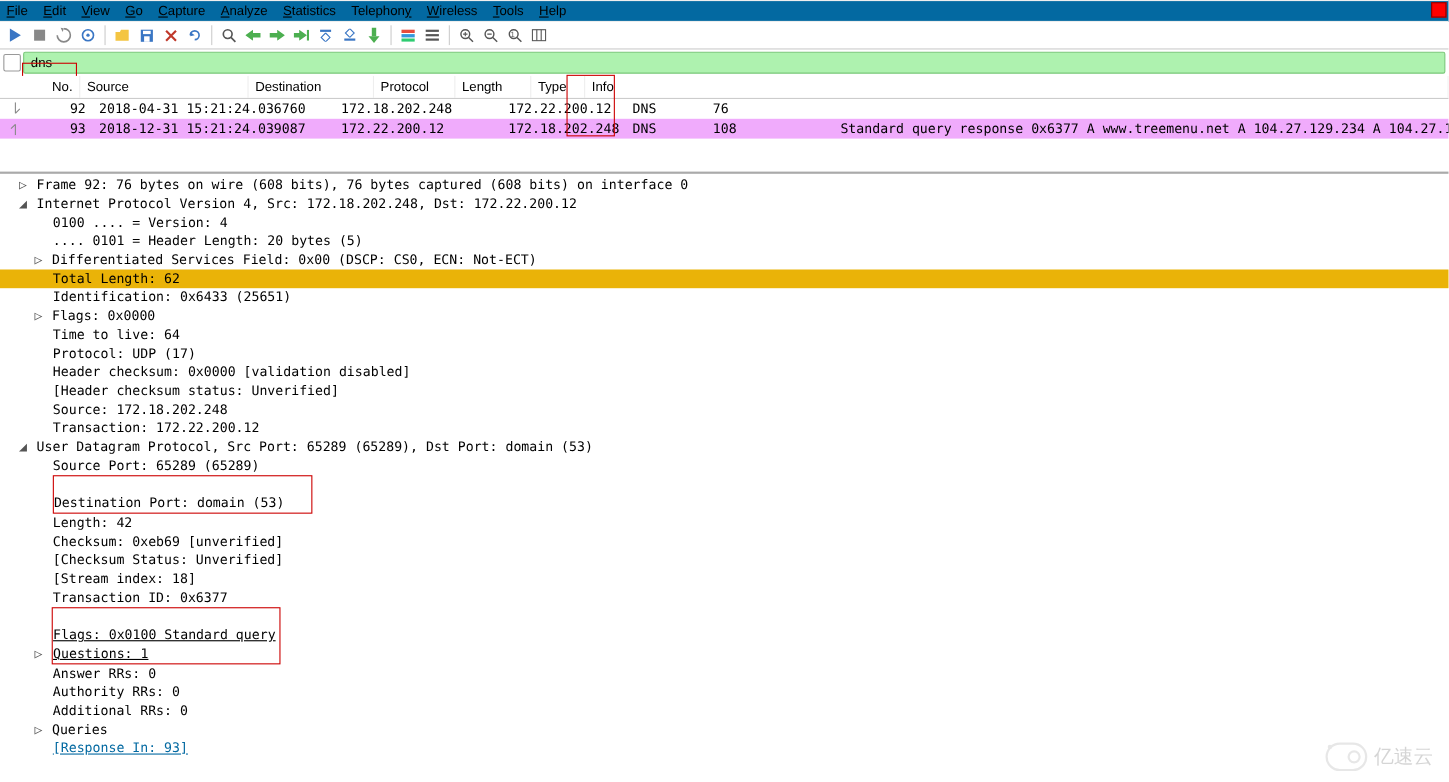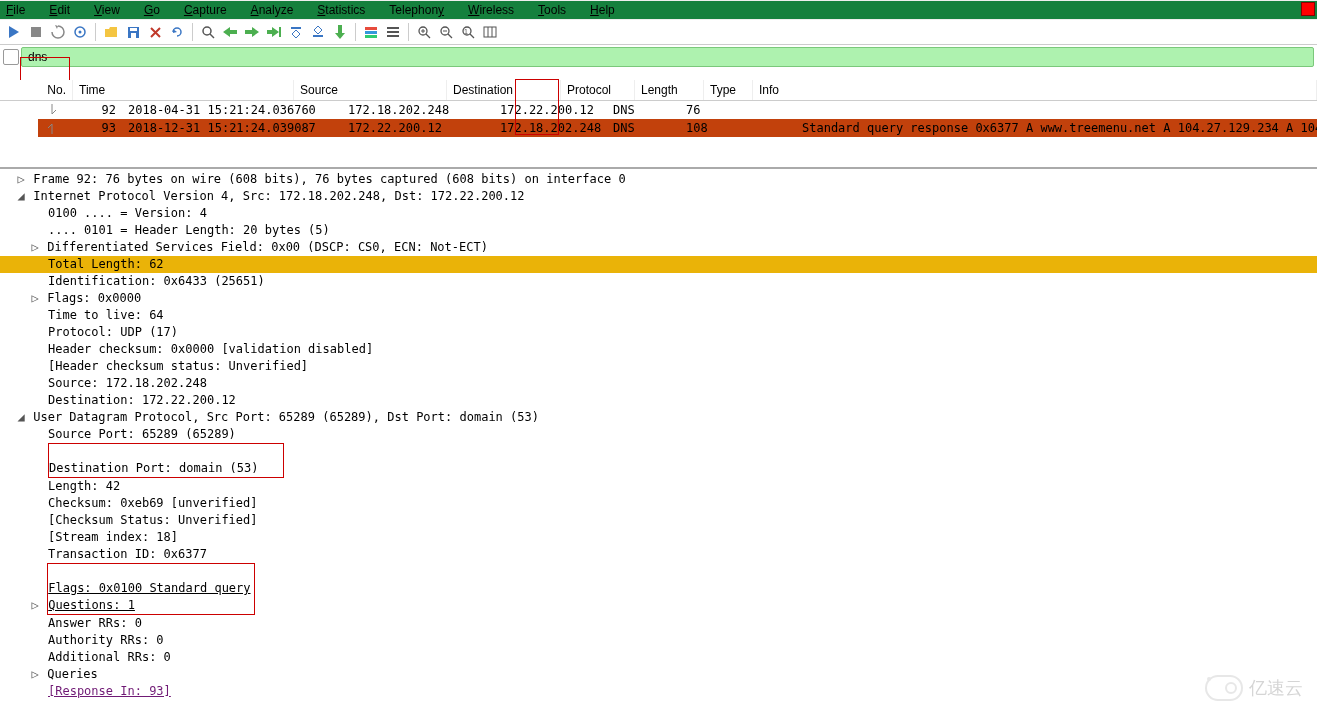--- a/index.html
+++ b/index.html
@@ -1,16 +1,16 @@
 <!DOCTYPE html>
 <html><head>
 <meta charset="utf-8">
 <style>
   html,body{margin:0;padding:0;font-family:"Segoe UI",Tahoma,Arial,sans-serif;font-size:12px;color:#000;background:#fff;width:1317px;}
-  .menubar{background:#15803d;border-top:1px solid #eee;border-bottom:1px solid #eee;padding:2px 6px;display:flex;gap:24px;}
+  .menubar{background:#0369a1;border-top:1px solid #eee;border-bottom:1px solid #eee;padding:2px 6px;display:flex;gap:14px;}
   .menubar span{cursor:default;}
   .menubar span u{text-decoration:underline;}
   .corner-icon{position:absolute;right:2px;top:2px;width:12px;height:12px;background:#f00;border:1px solid #800;}
   .toolbar{display:flex;gap:2px;align-items:center;padding:2px 4px;border-bottom:1px solid #ccc;}
   .toolbar .sep{width:1px;height:18px;background:#ccc;margin:0 3px;}
   .tb-btn{width:18px;height:18px;display:flex;align-items:center;justify-content:center;border:1px solid transparent;border-radius:2px;cursor:default;}
   .tb-btn svg{display:block;}
   .filterbar{padding:2px 3px;display:flex;align-items:center;}
   .filterbar .bookmark{width:14px;height:14px;margin-right:2px;background:#fff;border:1px solid #999;border-radius:2px;position:relative;}
   .filterbar input{flex:1;background:#aef2af;border:1px solid #7bc87b;border-radius:2px;padding:2px 6px;font-family:inherit;font-size:12px;outline:none;}
@@ -19,37 +19,37 @@
   .plist-header{display:flex;border-bottom:1px solid #ccc;background:#fff;font-size:12px;}
   .plist-header div{padding:3px 6px;border-right:1px solid #eee;overflow:hidden;white-space:nowrap;}
   .col-no{width:60px;text-align:right;}
   .col-time{width:208px;}
   .col-src{width:140px;}
   .col-dst{width:101px;}
   .col-proto{width:61px;}
   .col-len{width:56px;}
   .col-type{width:36px;}
   .col-info{flex:1;}
-  .plist-body{font-family:Consolas,Menlo,monospace;font-size:12px;padding-left:38px;}
+  .plist-body{font-family:Consolas,Menlo,monospace;font-size:12px;}
   .prow{display:flex;padding:1px 0;}
   .prow div{padding:1px 6px;overflow:hidden;white-space:nowrap;}
   .prow.even{background:#fff;}
-  .prow.odd{background:#c2410c;justify-content:space-between;}
+  .prow.odd{background:#f0abfc;justify-content:space-between;}
   .gutter{width:16px;display:flex;align-items:center;justify-content:center;padding:0;}
   .col-no2{width:44px;text-align:right;}
   .redbox-proto-hdr{position:absolute;border:1px solid #c00;pointer-events:none;}
   
   .details{border-top:2px solid #aaa;margin-top:30px;font-family:Consolas,Menlo,monospace;font-size:12px;padding:2px 0 10px 0;line-height:17px;}
   .details .drow{white-space:pre;}
   .details .twist{display:inline-block;width:10px;text-align:center;color:#555;}
   .details .ind1{padding-left:16px;}
   .details .ind2{padding-left:48px;}
   .details .ind1a{padding-left:30px;}
   .sel{background:#eab308;}
-  .link{color:#701a75;text-decoration:underline;}
+  .link{color:#0369a1;text-decoration:underline;}
   .redbox{border:1px solid #c00;display:inline-block;padding:16px 3px 0 0;}
   .watermark{position:absolute;right:14px;bottom:10px;opacity:.35;display:flex;align-items:center;gap:6px;font-family:sans-serif;font-size:18px;color:#888;}
   .watermark .cloud{width:34px;height:22px;border:2px solid #bbb;border-radius:14px;position:relative;}
   .watermark .cloud::before,.watermark .cloud::after{content:"";position:absolute;border:2px solid #bbb;border-radius:50%;}
   .watermark .cloud::after{width:8px;height:8px;right:4px;top:5px;}
 </style>
 </head>
 <body>
 
 <div class="corner-icon"></div>
@@ -202,23 +202,22 @@
       </svg>
     </div>
 </div>
 
 <div class="filterbar" style="position:relative;">
   <div class="bookmark"></div>
   <input type="text" value="dns" style="">
 </div>
 <div class="redbox-filter"></div>
 
-<div class="plist-header" style="position:relative;margin-top:11px;">
+<div class="plist-header" style="position:relative;">
   <div class="col-no">No.</div>
-  <div class="col-time">Time</div>
   <div class="col-src">Source</div>
   <div class="col-dst">Destination</div>
   <div class="col-proto">Protocol</div>
   <div class="col-len">Length</div>
   <div class="col-type">Type</div>
   <div class="col-info">Info</div>
 </div>
 
 <div class="plist-body" style="position:relative;">
   <div class="prow even">
@@ -260,21 +259,21 @@
   <div class="drow ind2">.... 0101 = Header Length: 20 bytes (5)</div>
   <div class="drow ind1a"><span class="twist">▷</span> <span>Differentiated Services Field: 0x00 (DSCP: CS0, ECN: Not-ECT)</span></div>
   <div class="drow ind2 sel">Total Length: 62</div>
   <div class="drow ind2">Identification: 0x6433 (25651)</div>
   <div class="drow ind1a"><span class="twist">▷</span> <span>Flags: 0x0000</span></div>
   <div class="drow ind2">Time to live: 64</div>
   <div class="drow ind2">Protocol: UDP (17)</div>
   <div class="drow ind2">Header checksum: 0x0000 [validation disabled]</div>
   <div class="drow ind2">[Header checksum status: Unverified]</div>
   <div class="drow ind2">Source: 172.18.202.248</div>
-  <div class="drow ind2">Destination: 172.22.200.12</div>
+  <div class="drow ind2">Transaction: 172.22.200.12</div>
   <div class="drow ind1"><span class="twist">◢</span> <span>User Datagram Protocol, Src Port: 65289 (65289), Dst Port: domain (53)</span></div>
   <div class="drow ind2">Source Port: 65289 (65289)</div>
   <div class="drow ind2"><span class="redbox"><span>Destination Port: domain (53)</span>&nbsp;&nbsp;&nbsp;</span></div>
   <div class="drow ind2">Length: 42</div>
   <div class="drow ind2">Checksum: 0xeb69 [unverified]</div>
   <div class="drow ind2">[Checksum Status: Unverified]</div>
   <div class="drow ind2">[Stream index: 18]</div>
   <div class="drow ind2">Transaction ID: 0x6377</div>
   <div class="drow ind1a"><span class="twist">▷</span> <span class="redbox" style="display:inline-block;line-height:17px;text-decoration:underline;"><span>Flags: 0x0100 Standard query</span><br><span>Questions: 1</span></span></div>
   <div class="drow ind2">Answer RRs: 0</div>

